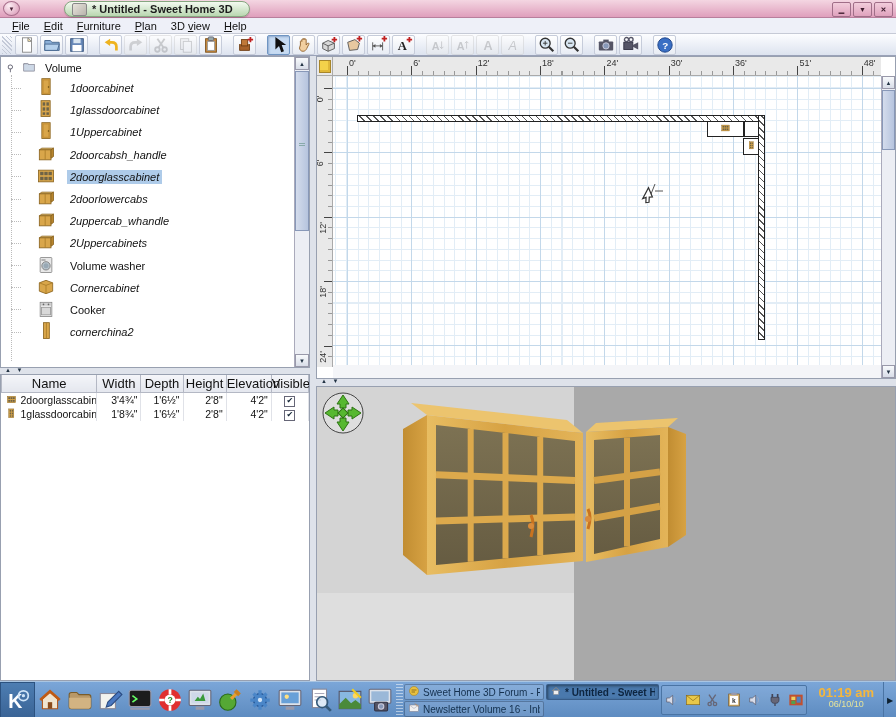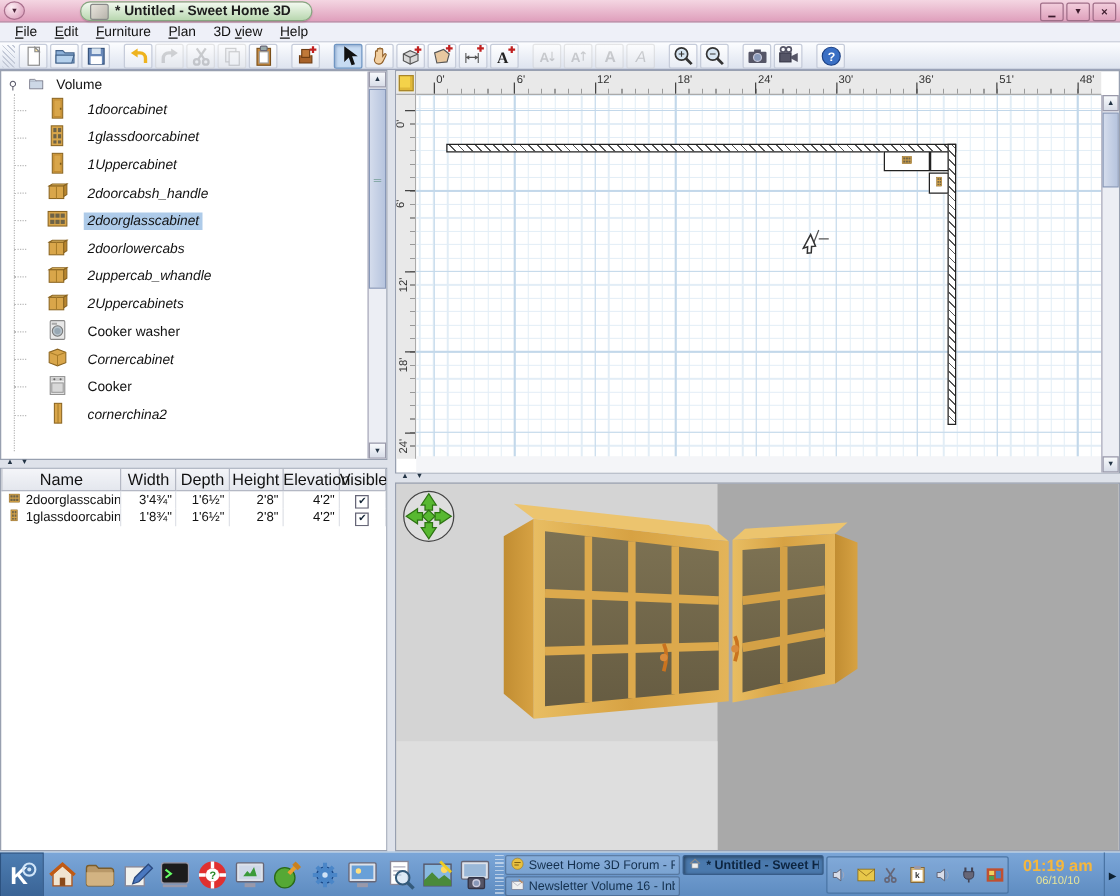--- a/index.html
+++ b/index.html
@@ -398,21 +398,21 @@
               <span class="tlabel">2Uppercabinets</span>
             </div>
             <div class="trow">
               <span class="stub"></span>
               <span><svg width="22" height="20" viewBox="0 0 24 24">
                   <rect x="5" y="3" width="14" height="18" rx="1" fill="#e8e8e8" stroke="#888"></rect>
                   <circle cx="12" cy="13" r="5" fill="#b8c4cc" stroke="#777"></circle>
                   <circle cx="12" cy="13" r="3" fill="#98a8b4"></circle>
                   <rect x="6.5" y="5" width="5" height="2" fill="#aaa"></rect>
                 </svg></span>
-              <span class="tlabel regular">Cooker washer</span>
+              <span class="tlabel regular">Volume washer</span>
             </div>
             <div class="trow">
               <span class="stub"></span>
               <span><svg width="22" height="20" viewBox="0 0 24 24">
                   <path d="M4 7l8-3 8 3v10l-8 3-8-3z" fill="#d9a64a" stroke="#8a6420"></path>
                   <path d="M4 7l8 3 8-3M12 10v10" stroke="#a87c28" fill="none"></path>
                 </svg></span>
               <span class="tlabel">Cornercabinet</span>
             </div>
             <div class="trow">

